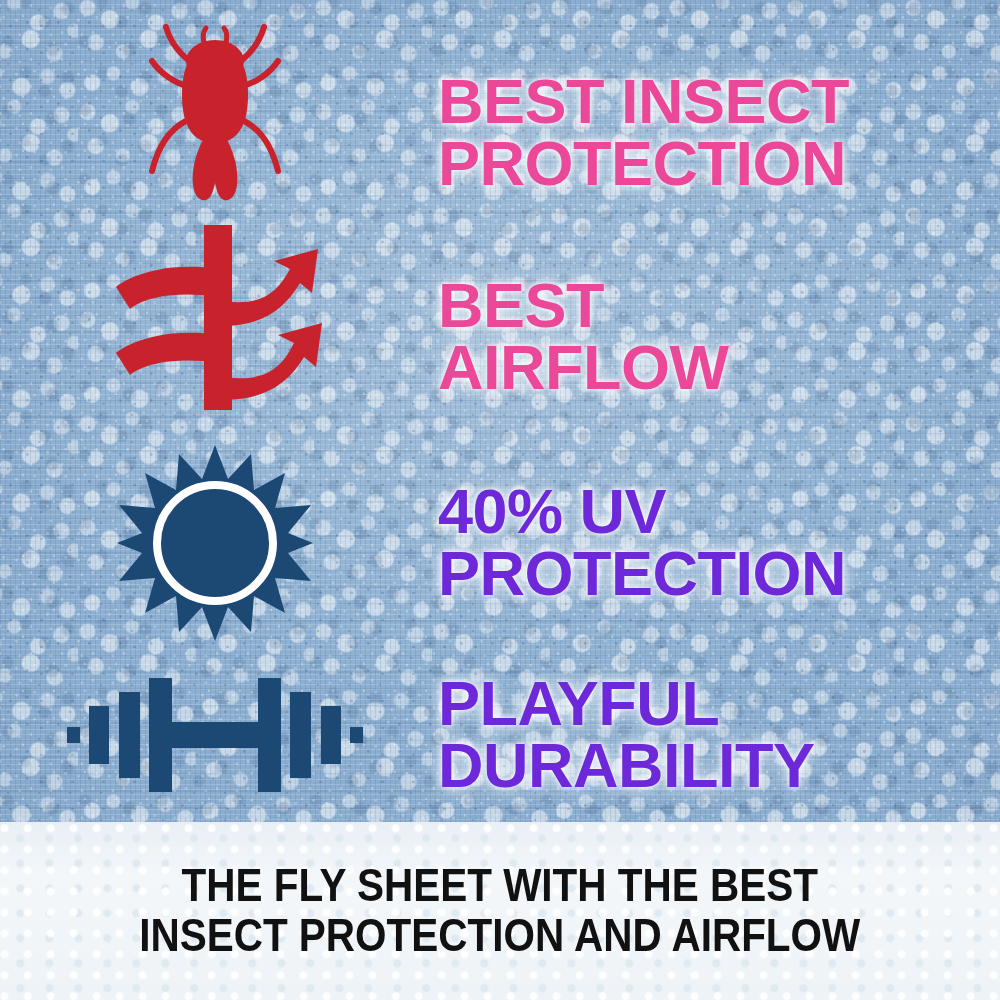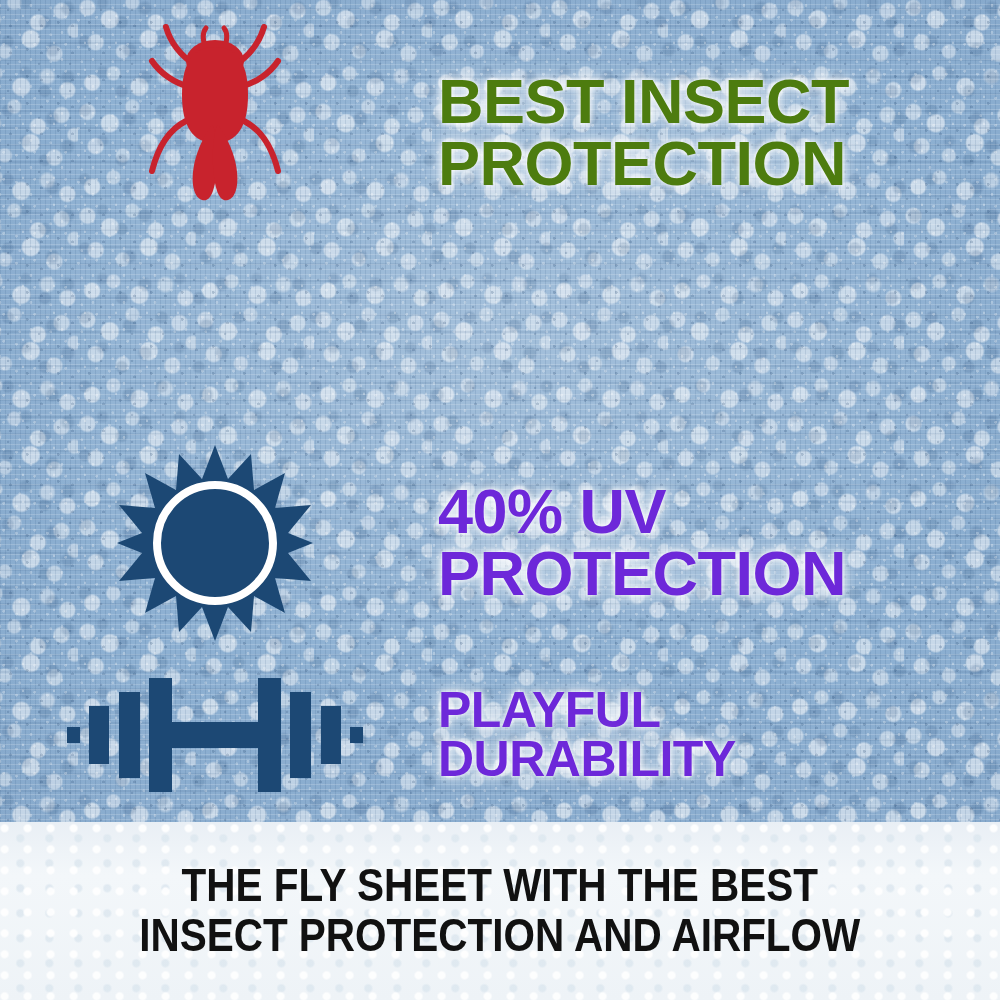--- a/index.html
+++ b/index.html
@@ -119,21 +119,21 @@
     padding-left: 8px;
   }
   .feature-text {
     margin: 0;
     font-weight: bold;
     line-height: 0.98;
     letter-spacing: -0.5px;
     white-space: pre-line;
   }
   .feature-text.red {
-    color: #4d7c0f;
+    color: #ec4899;
     text-shadow:
       0 0 5px rgba(255,255,255,.95),
       0 0 11px rgba(255,255,255,.85),
       0 0 20px rgba(255,255,255,.6);
     margin-top: 40px;
   }
   .feature-text.navy {
     color: #6d28d9;
     text-shadow:
       0 0 5px rgba(255,255,255,.95),
@@ -142,21 +142,21 @@
   }
 
   #row-insect   { top: 18px;  height: 190px; }
   #row-airflow  { top: 222px; height: 190px; }
   #row-uv       { top: 438px; height: 210px; }
   #row-dura     { top: 650px; height: 170px; }
 
   #row-insect  .feature-text { font-size: 63px; }
   #row-airflow .feature-text { font-size: 63px; }
   #row-uv      .feature-text { font-size: 63px; }
-  #row-dura    .feature-text { font-size: 50px; }
+  #row-dura    .feature-text { font-size: 63px; }
 
   
   #caption-band {
     position: absolute;
     left: 0;
     top: 822px;
     width: 1000px;
     height: 178px;
     background-color: #eef3f7;
     background-image:
@@ -219,20 +219,42 @@
           <path d="M78 104 C78 104 88 116 94 136 C100 156 98 176 88 179 C78 182 74 164 73 144 C72 124 75 106 78 104 Z" stroke="none"></path>
         </g>
       </svg>
     </div>
     <div class="text-cell">
       <p class="feature-text red">BEST INSECT
 PROTECTION</p>
     </div>
   </div>
 
+  <div class="feature-row" id="row-airflow">
+    <div class="icon-cell">
+      <svg width="215" height="185" viewBox="0 0 215 185" aria-hidden="true">
+        <g fill="#C8232D">
+
+          <path d="M8 62 C8 62 40 34 112 44 L112 72 C44 62 22 84 22 84 Z"></path>
+
+          <path d="M8 128 C8 128 40 100 112 110 L112 138 C44 128 22 150 22 150 Z"></path>
+
+          <path d="M104 74 C150 84 168 70 182 44 L166 36 L210 24 L204 68 L192 58 C172 92 142 104 104 100 Z"></path>
+
+          <path d="M104 150 C154 160 172 146 186 118 L170 110 L214 98 L208 142 L196 132 C176 166 144 178 104 174 Z"></path>
+
+          <rect x="96" y="0" width="28" height="185"></rect>
+        </g>
+      </svg>
+    </div>
+    <div class="text-cell">
+      <p class="feature-text red">BEST
+AIRFLOW</p>
+    </div>
+  </div>
 
   <div class="feature-row" id="row-uv">
     <div class="icon-cell">
       <svg width="200" height="200" viewBox="0 0 200 200" aria-hidden="true">
 
         <polygon fill="#1C4874" points="
           100,2 113,36 136,11 139,47 170,30 160,65 196,62 173,90
           198,100 173,110 196,138 160,135 170,170 139,153 136,189 113,164
           100,198 87,164 64,189 61,153 30,170 40,135 4,138 27,110
           2,100 27,90 4,62 40,65 30,30 61,47 64,11 87,36"></polygon>

